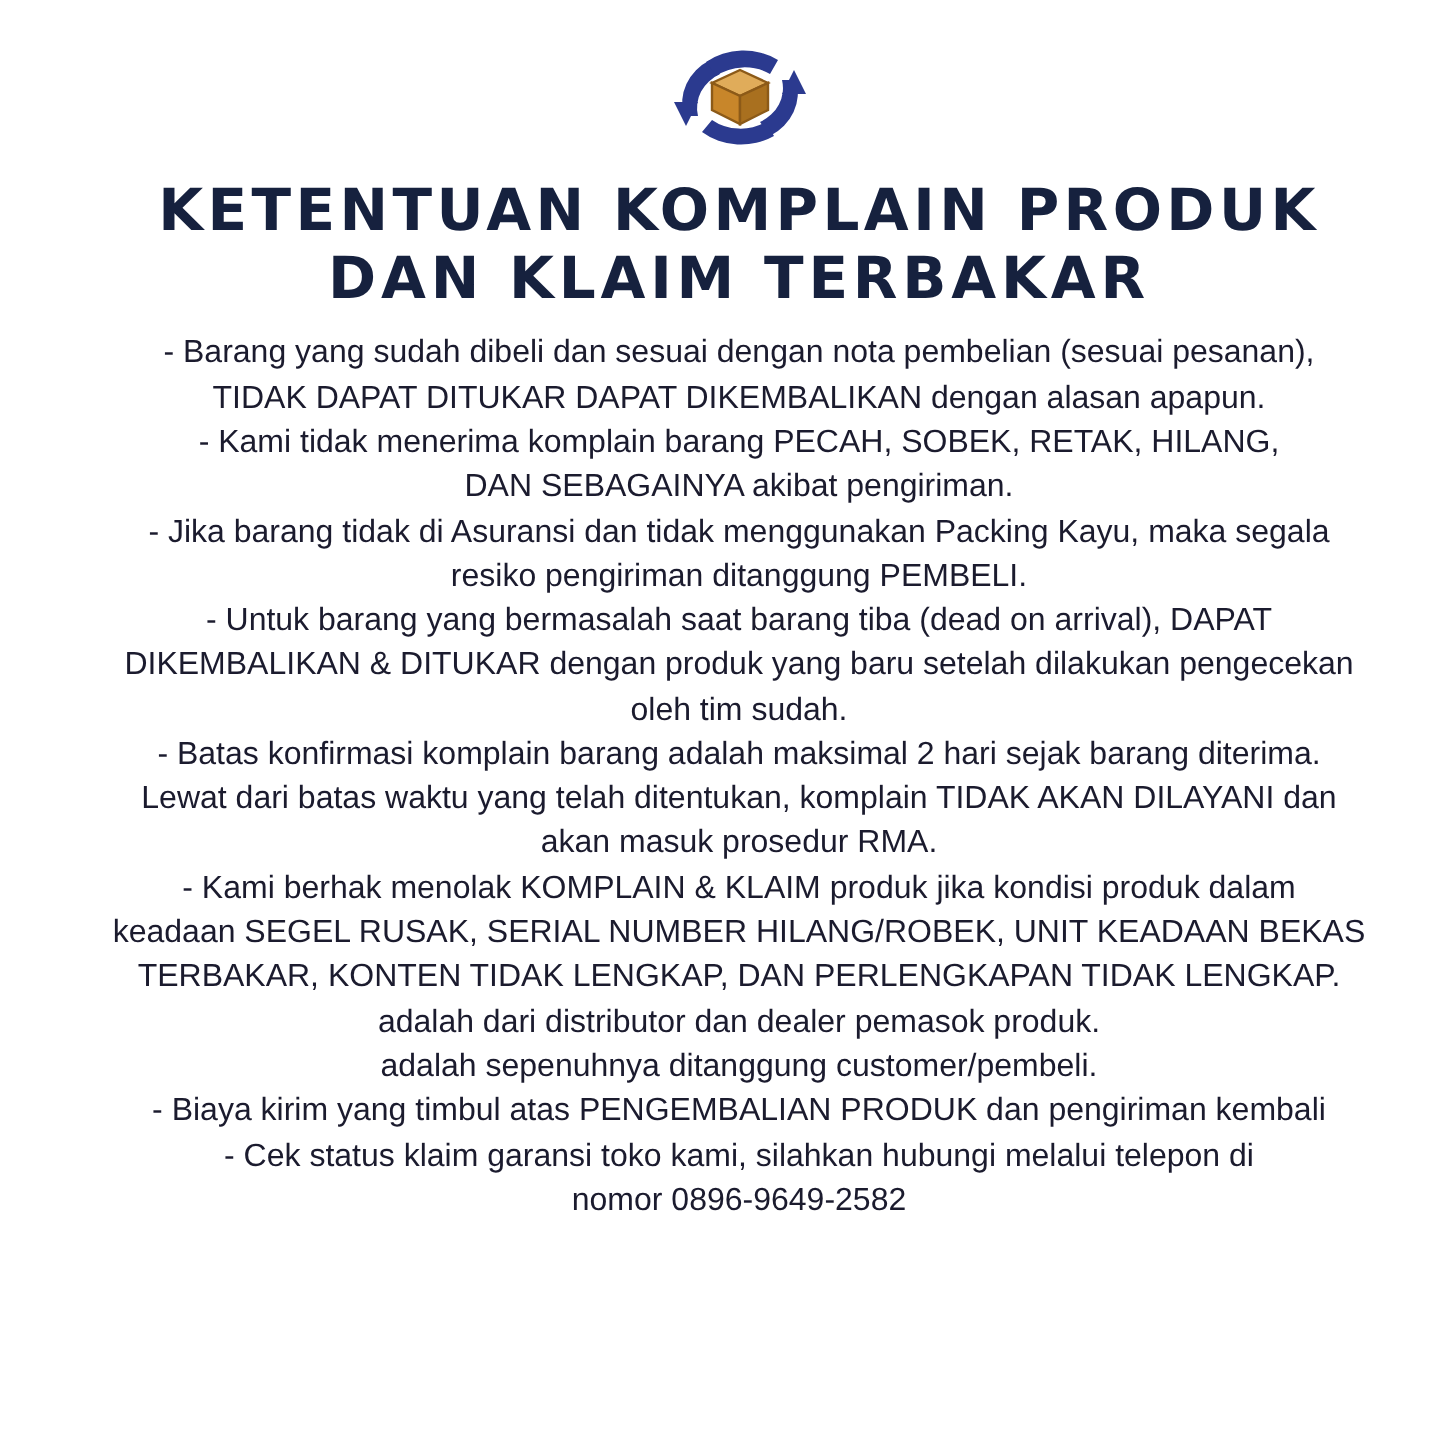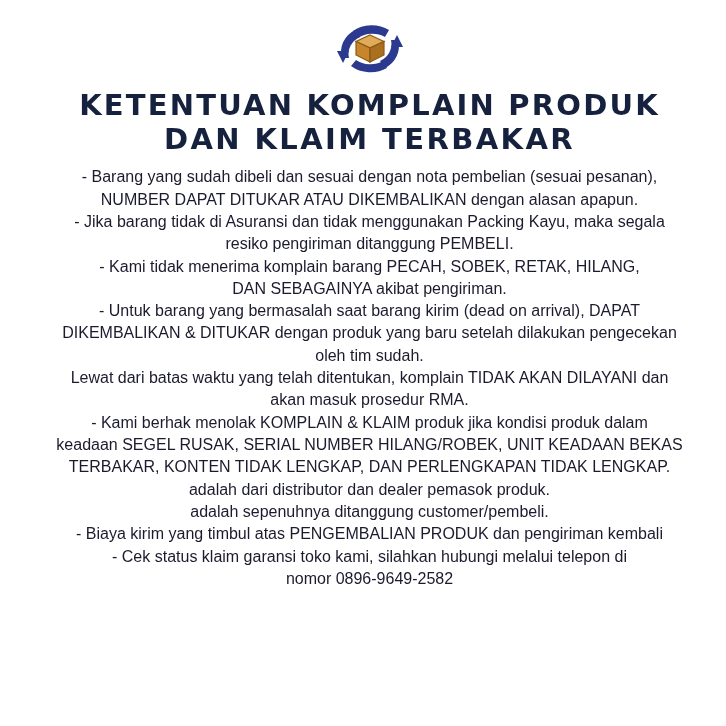--- a/index.html
+++ b/index.html
@@ -88,40 +88,41 @@
 
   <div class="title-block">
     <div class="title-line">KETENTUAN KOMPLAIN PRODUK</div>
     <div class="title-line second">DAN KLAIM TERBAKAR</div>
   </div>
 
   <div class="body-text">
 
     <p class="para">
       <span class="ln">- Barang yang sudah dibeli dan sesuai dengan nota pembelian (sesuai pesanan),</span>
-      <span class="ln">NUMBER DAPAT DITUKAR ATAU DIKEMBALIKAN  dengan alasan apapun.</span>
+      <span class="ln">TIDAK DAPAT DITUKAR DAPAT DIKEMBALIKAN  dengan alasan apapun.</span>
+    </p>
+
+    <p class="para">
+      <span class="ln">- Kami tidak menerima komplain barang PECAH, SOBEK, RETAK, HILANG,</span>
+      <span class="ln">DAN SEBAGAINYA akibat pengiriman.</span>
     </p>
 
     <p class="para">
       <span class="ln">- Jika barang tidak di Asuransi dan tidak menggunakan Packing Kayu, maka segala</span>
       <span class="ln">resiko pengiriman ditanggung PEMBELI.</span>
     </p>
 
     <p class="para">
-      <span class="ln">- Kami tidak menerima komplain barang PECAH, SOBEK, RETAK, HILANG,</span>
-      <span class="ln">DAN SEBAGAINYA akibat pengiriman.</span>
-    </p>
-
-    <p class="para">
-      <span class="ln">- Untuk barang yang bermasalah saat barang kirim (dead on arrival), DAPAT</span>
+      <span class="ln">- Untuk barang yang bermasalah saat barang tiba (dead on arrival), DAPAT</span>
       <span class="ln">DIKEMBALIKAN  &amp; DITUKAR dengan produk yang baru setelah dilakukan pengecekan</span>
       <span class="ln">oleh tim sudah.</span>
     </p>
 
     <p class="para">
+      <span class="ln">- Batas konfirmasi komplain barang adalah maksimal 2 hari sejak barang diterima.</span>
       <span class="ln">Lewat dari batas waktu yang telah ditentukan, komplain TIDAK AKAN DILAYANI dan</span>
       <span class="ln">akan masuk prosedur RMA.</span>
     </p>
 
     <p class="para">
       <span class="ln">- Kami berhak menolak KOMPLAIN &amp; KLAIM  produk jika kondisi produk dalam</span>
       <span class="ln">keadaan SEGEL RUSAK, SERIAL NUMBER HILANG/ROBEK, UNIT KEADAAN BEKAS</span>
       <span class="ln">TERBAKAR, KONTEN TIDAK LENGKAP, DAN PERLENGKAPAN TIDAK LENGKAP.</span>
     </p>
 

